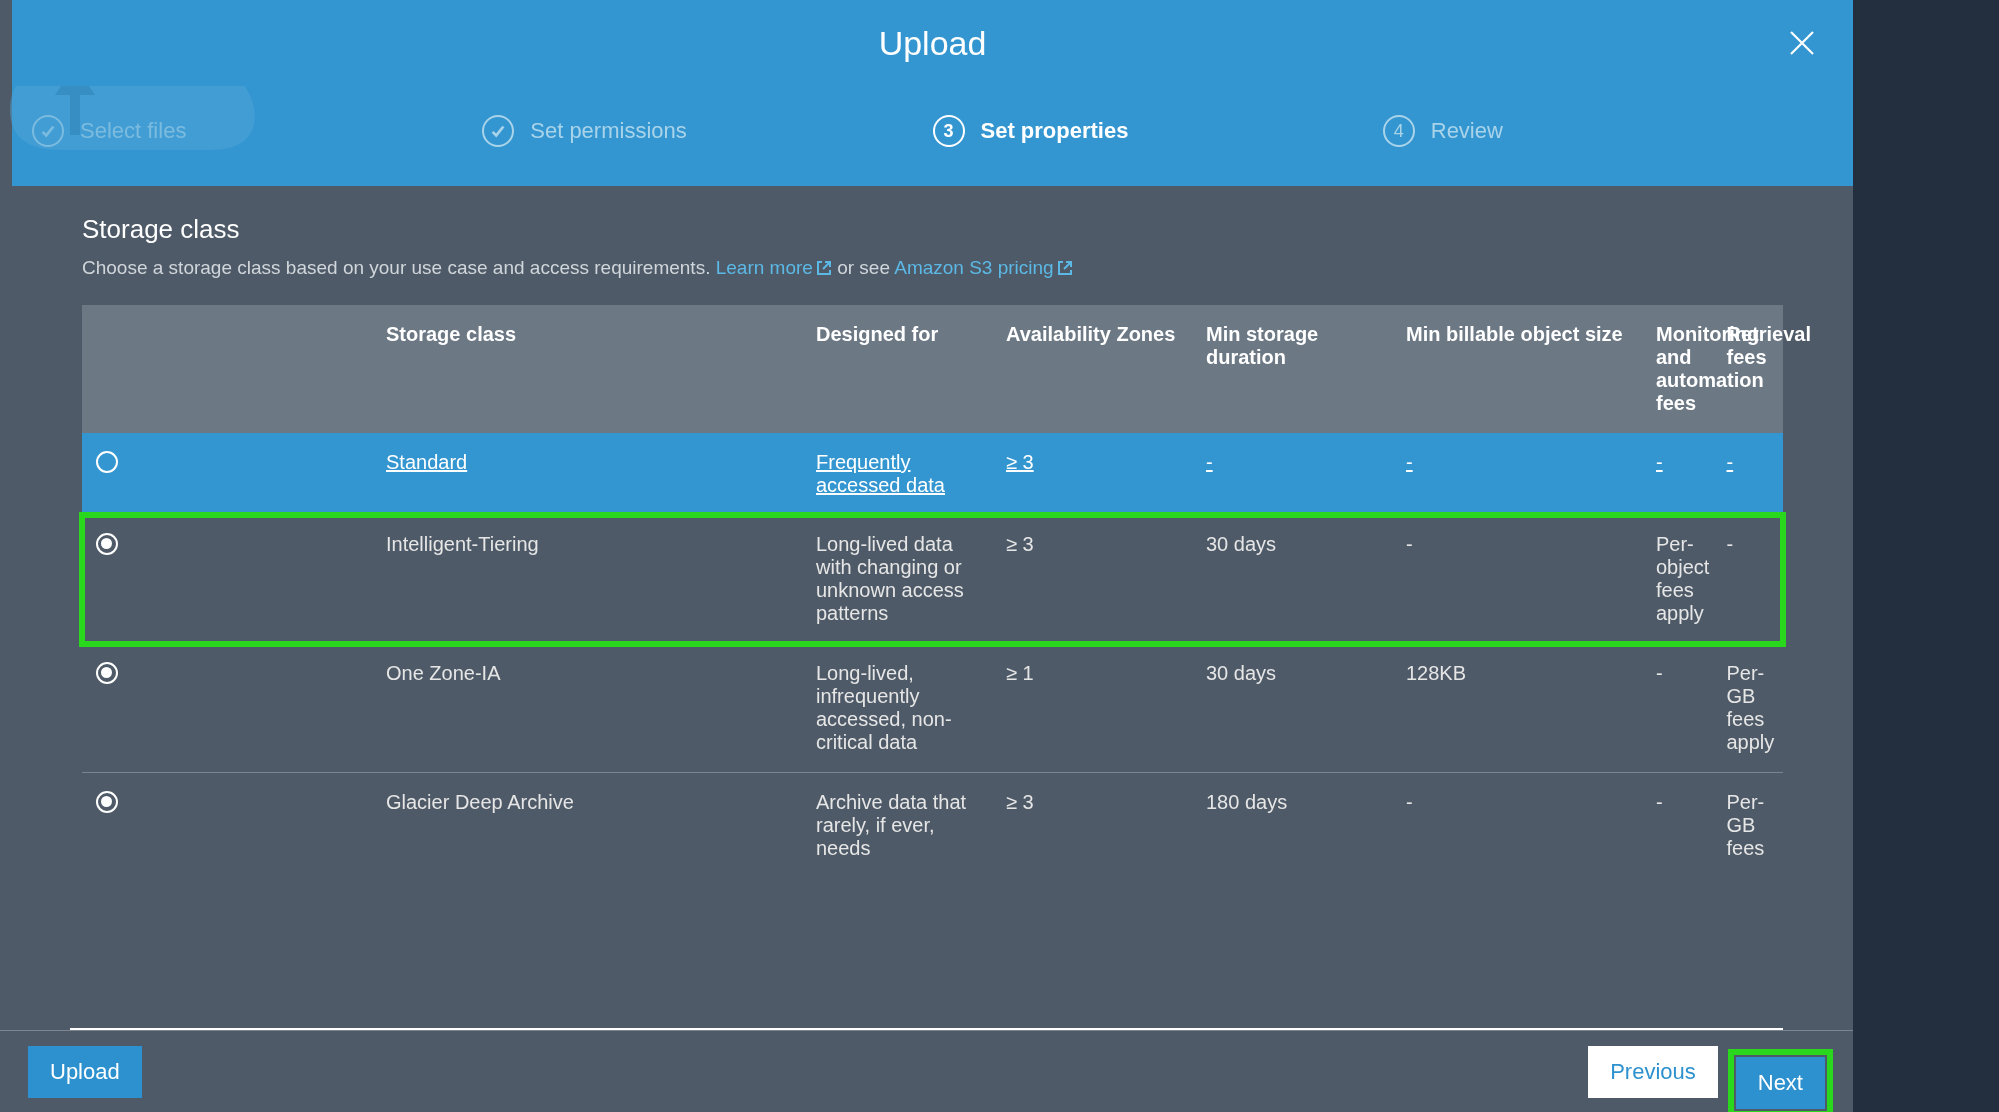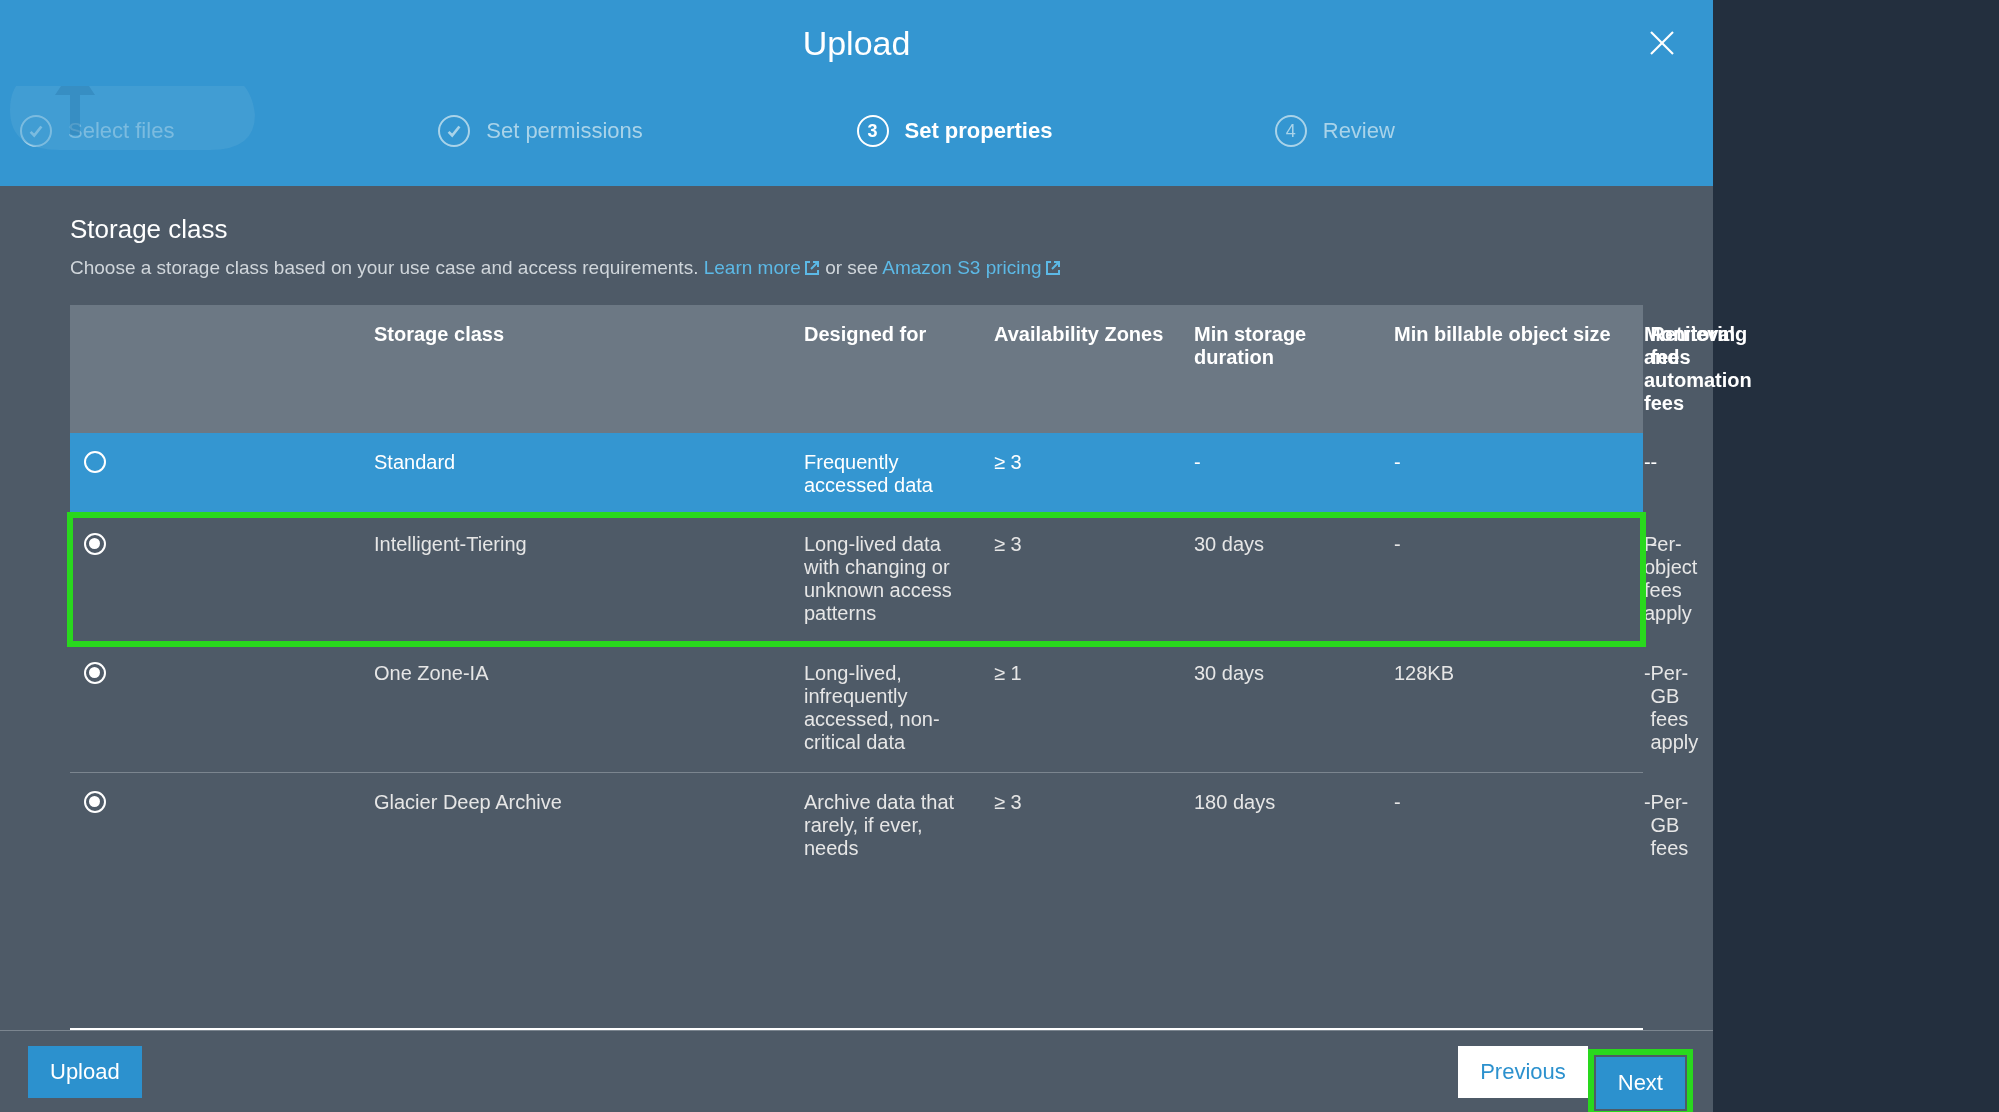--- a/index.html
+++ b/index.html
@@ -1,22 +1,23 @@
 <!DOCTYPE html>
 <html><head>
 <meta charset="utf-8">
 <style>
   * { box-sizing: border-box; margin: 0; padding: 0; font-family: "Amazon Ember", -apple-system, Helvetica, Arial, sans-serif; }
   body { background: #232f3e; width: 1999px; height: 1112px; overflow: hidden; }
 
   .dialog {
     position: relative;
-    width: 1713px;
+    width: 1853px;
     height: 1112px;
     background: #4e5a67;
+    padding-left: 12px;
   }
 
   .cloud-bg {
     position: absolute;
     top: 0; left: 0;
     width: 320px; height: 190px;
     overflow: hidden;
     pointer-events: none;
   }
   .cloud-bg svg { display:block; }
@@ -107,21 +108,21 @@
   table.storage col.radio { width:56px; }
   table.storage col.name { width:290px; }
   table.storage col.desc { width:430px; }
   table.storage col.az { width:190px; }
   table.storage col.dur { width:200px; }
   table.storage col.size { width:200px; }
   table.storage col.mon { width:250px; }
   table.storage col.ret { }
 
   tr.row-standard { background:#3496d1; }
-  tr.row-standard td { border-bottom:none; color:#fff; }
+  tr.row-standard td { border-bottom:none; color:#fff;text-decoration:underline; }
 
   .radio {
     width:22px;height:22px;border:2.5px solid #fff;border-radius:50%;
     display:inline-block; position:relative;
   }
   .radio.filled::after{content:"";position:absolute;left:3px;top:3px;width:11px;height:11px;background:#fff;border-radius:50%;}
   .radio.empty{border-color:#fff;}
   tr.row-standard .radio{border-color:#fff;}
 
   tr.highlight { outline: 6px solid #29d81d; outline-offset:-3px; }
@@ -139,21 +140,21 @@
   .btn {
     height: 52px;
     padding: 0 22px;
     font-size: 22px;
     display:inline-flex;align-items:center;justify-content:center;
     cursor:pointer;
     border:none;
   }
   .btn-upload { background:#2c91ce; color:#fff; }
   .footer-spacer{flex:1;}
-  .btn-prev { background:#fff; color:#2c91ce; margin-right:8px; }
+  .btn-prev { background:#fff; color:#2c91ce; margin-right:18px; }
   .btn-next { background:#2c91ce; color:#fff; outline:6px solid #29d81d; outline-offset:2px;margin-top:23px;}
 
   .scroll-fade{
     position:absolute;left:70px;right:70px;bottom:82px;height:2px;background:#fff;
   }
 </style>
 </head>
 <body>
 
 <div class="dialog">

